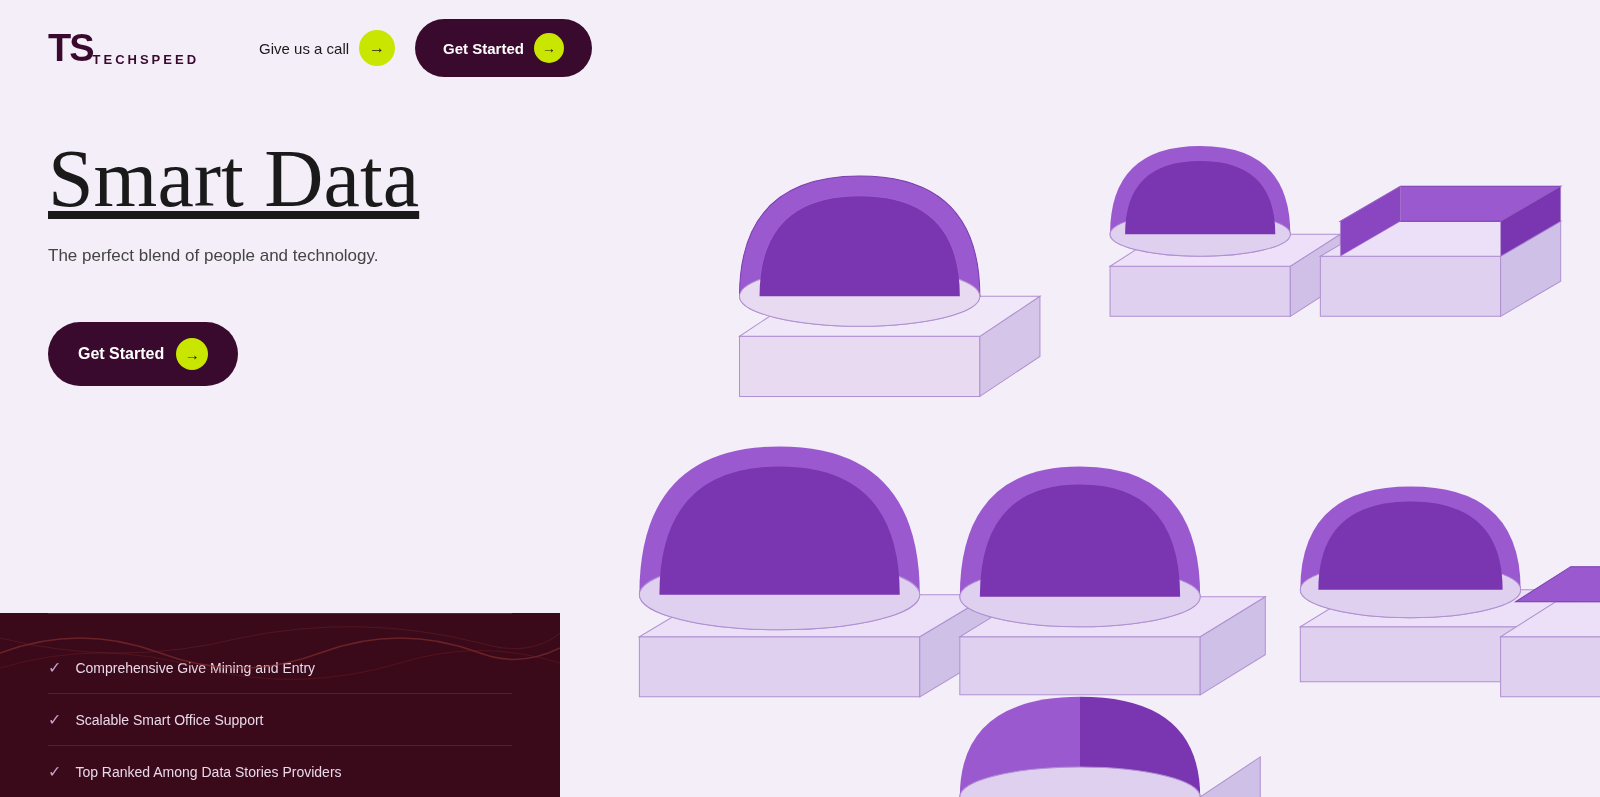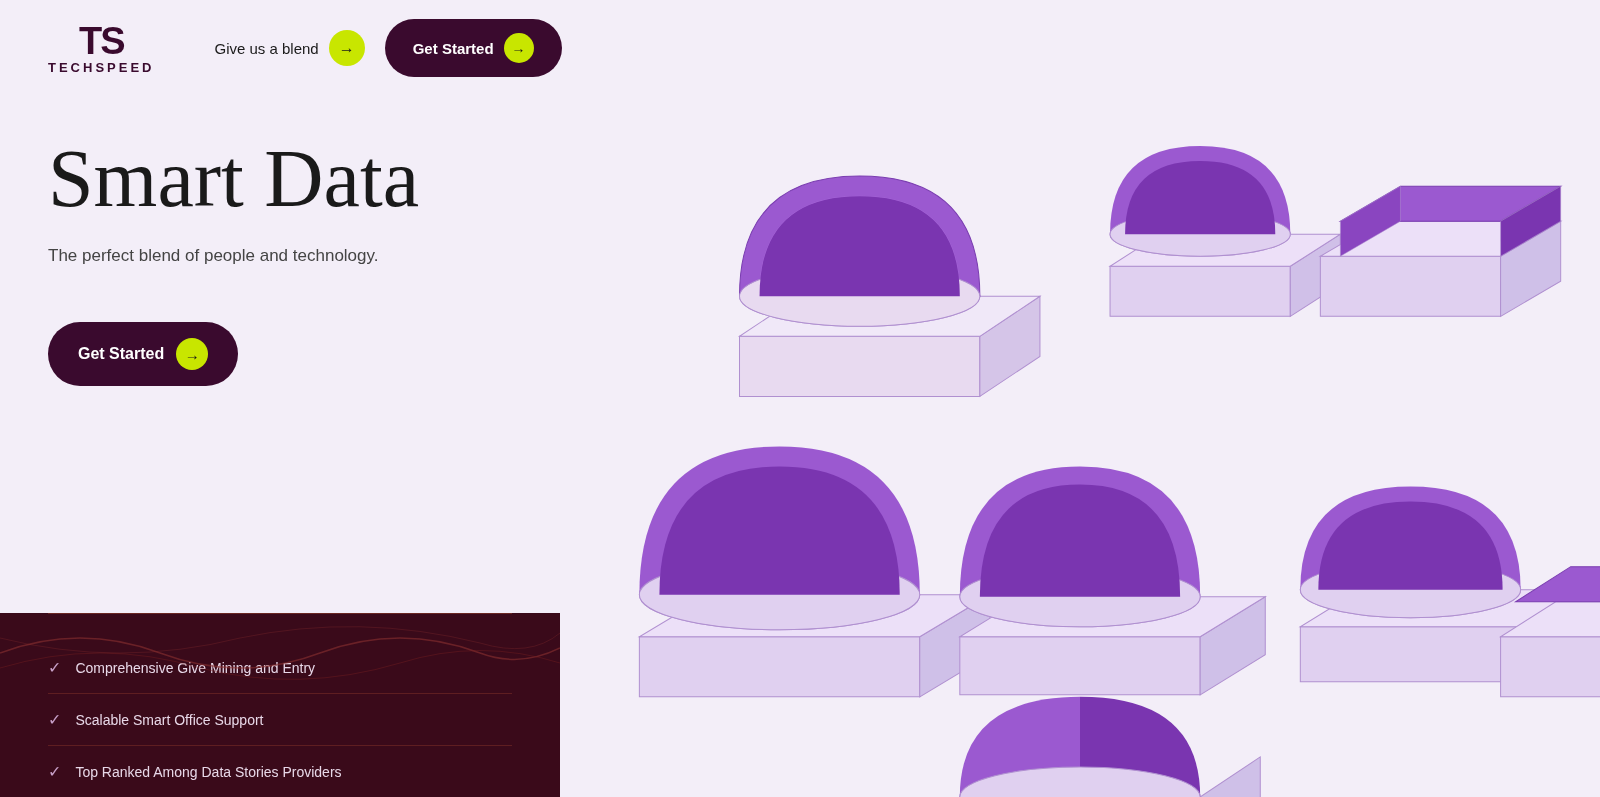--- a/index.html
+++ b/index.html
@@ -16,22 +16,22 @@
       display: flex;
       align-items: center;
       padding: 0 48px;
       height: 96px;
       background: #f3eef8;
       position: relative;
       z-index: 10;
     }
     .logo-wrap {
       display: flex;
-      flex-direction: column;
-      align-items: center;
+      flex-direction: row;
+      align-items: flex-end;
       margin-right: 60px;
     }
     .logo-ts {
       font-size: 38px;
       font-weight: 900;
       color: #3a0a2e;
       letter-spacing: -2px;
       line-height: 1;
     }
     .logo-sub {
@@ -109,20 +109,21 @@
       position: relative;
       z-index: 5;
     }
     .hero-title {
       font-size: 82px;
       font-weight: 400;
       color: #1a1a1a;
       line-height: 1.05;
       font-family: Georgia, 'Times New Roman', serif;
       margin-bottom: 24px;
+      text-decoration: underline;
     }
     .hero-sub {
       font-size: 17px;
       color: #444;
       margin-bottom: 56px;
     }
     .btn-get-started-hero {
       background: #3a0a2e;
       color: #fff;
       border: none;
@@ -205,21 +206,21 @@
 </head>
 <body>
 
 <nav>
   <div class="logo-wrap">
     <div class="logo-ts">TS</div>
     <div class="logo-sub">TECHSPEED</div>
   </div>
   <div class="nav-right">
     <a class="give-call">
-      <span>Give us a blend</span>
+      <span>Give us a call</span>
       <span class="arrow-circle-yellow">→</span>
     </a>
     <button class="btn-get-started-nav">
       <span>Get Started</span>
       <span class="arrow-circle-yellow">→</span>
     </button>
   </div>
 </nav>
 
 <div class="hero">

